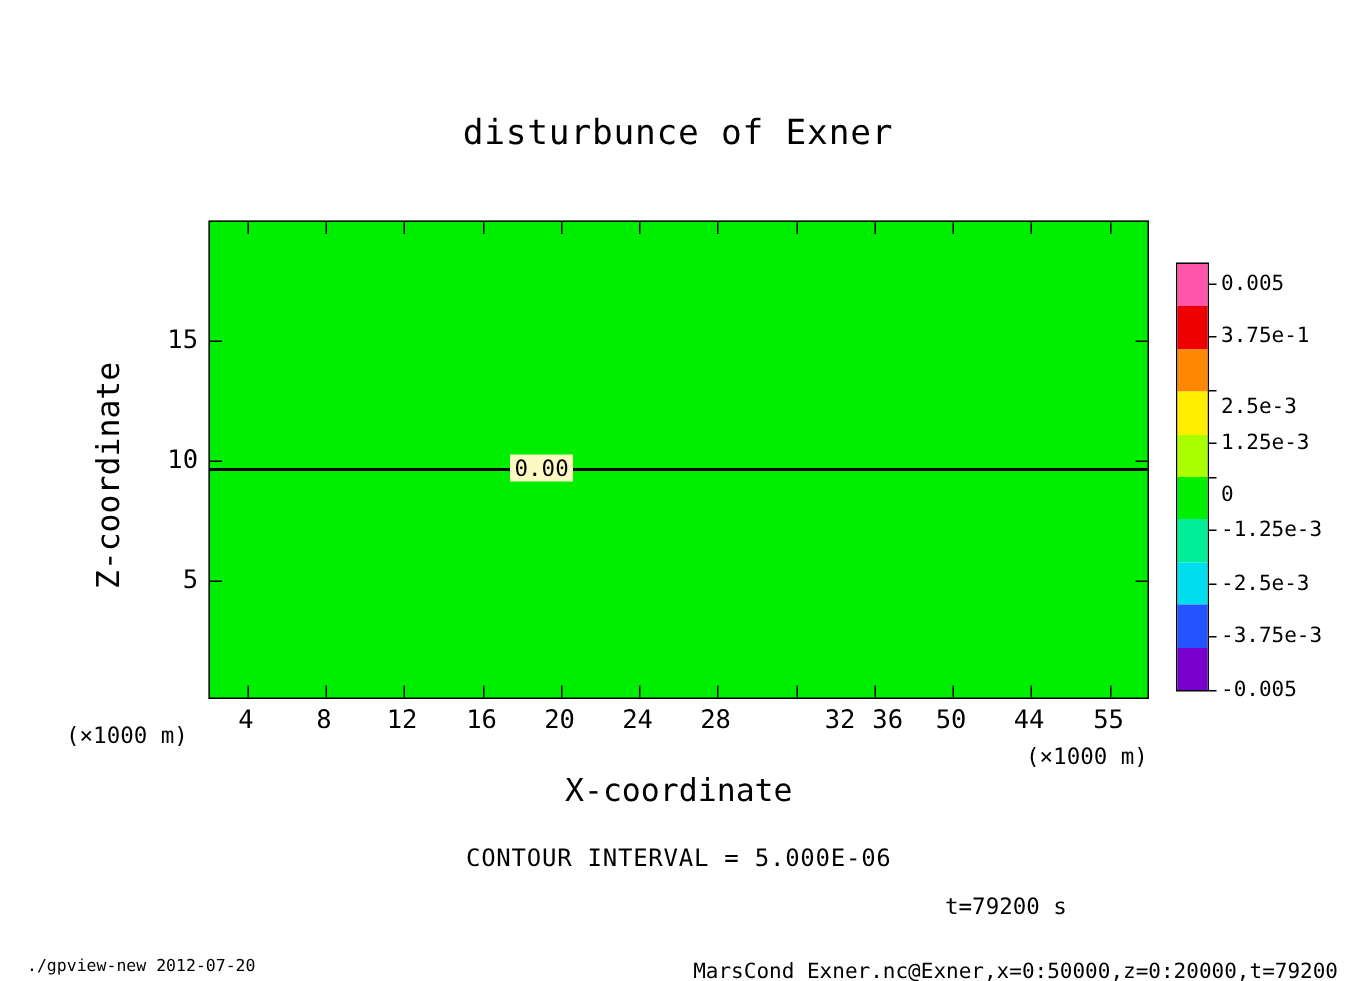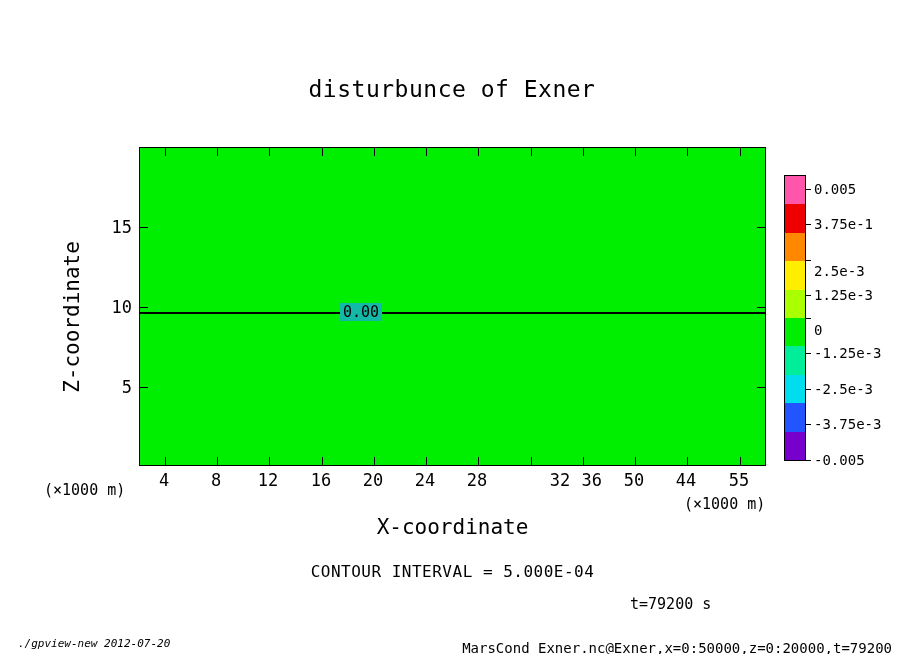--- a/index.html
+++ b/index.html
@@ -42,21 +42,21 @@
     left: 0;
     top: 164px;
     width: 627px;
     height: 1.6px;
     background: #000000;
   }
   #contour-label-zero {
     left: 200px;
     top: 155px;
     font-size: 15px;
-    background: #14b8a6;
+    background: #fef9c3;
     padding: 0 3px;
     line-height: 18px;
   }
 
   
   .tick-x {
     width: 1.4px;
     background: #000000;
     top: 0px;
     height: 8px;
@@ -129,21 +129,20 @@
   }
   #time-stamp {
     left: 630px;
     top: 595px;
     font-size: 15px;
   }
   #footer-left {
     left: 18px;
     top: 637px;
     font-size: 11px;
-    font-style: italic;
   }
   #footer-right {
     right: 12px;
     top: 640px;
     font-size: 14px;
     text-align: right;
   }
 
   
   #colorbar {
@@ -232,21 +231,21 @@
 
 <div class="abs ylabel" style="top:377px;">5</div>
 <div class="abs ylabel" style="top:297px;">10</div>
 <div class="abs ylabel" style="top:217px;">15</div>
 
 <div class="abs" id="x-axis-title">X-coordinate</div>
 <div class="abs" id="y-axis-title">Z-coordinate</div>
 <div class="abs" id="x-units-left">(×1000 m)</div>
 <div class="abs" id="x-units-right">(×1000 m)</div>
 
-<div class="abs" id="contour-interval">CONTOUR INTERVAL = 5.000E-04</div>
+<div class="abs" id="contour-interval">CONTOUR INTERVAL = 5.000E-06</div>
 <div class="abs" id="time-stamp">t=79200 s</div>
 
 <div class="abs" id="colorbar">
   <div class="cb-cell" style="background:#ff55aa;"></div>
   <div class="cb-cell" style="background:#ee0000;"></div>
   <div class="cb-cell" style="background:#ff8800;"></div>
   <div class="cb-cell" style="background:#ffee00;"></div>
   <div class="cb-cell" style="background:#aaff00;"></div>
   <div class="cb-cell" style="background:#00ee00;"></div>
   <div class="cb-cell" style="background:#00ee99;"></div>

